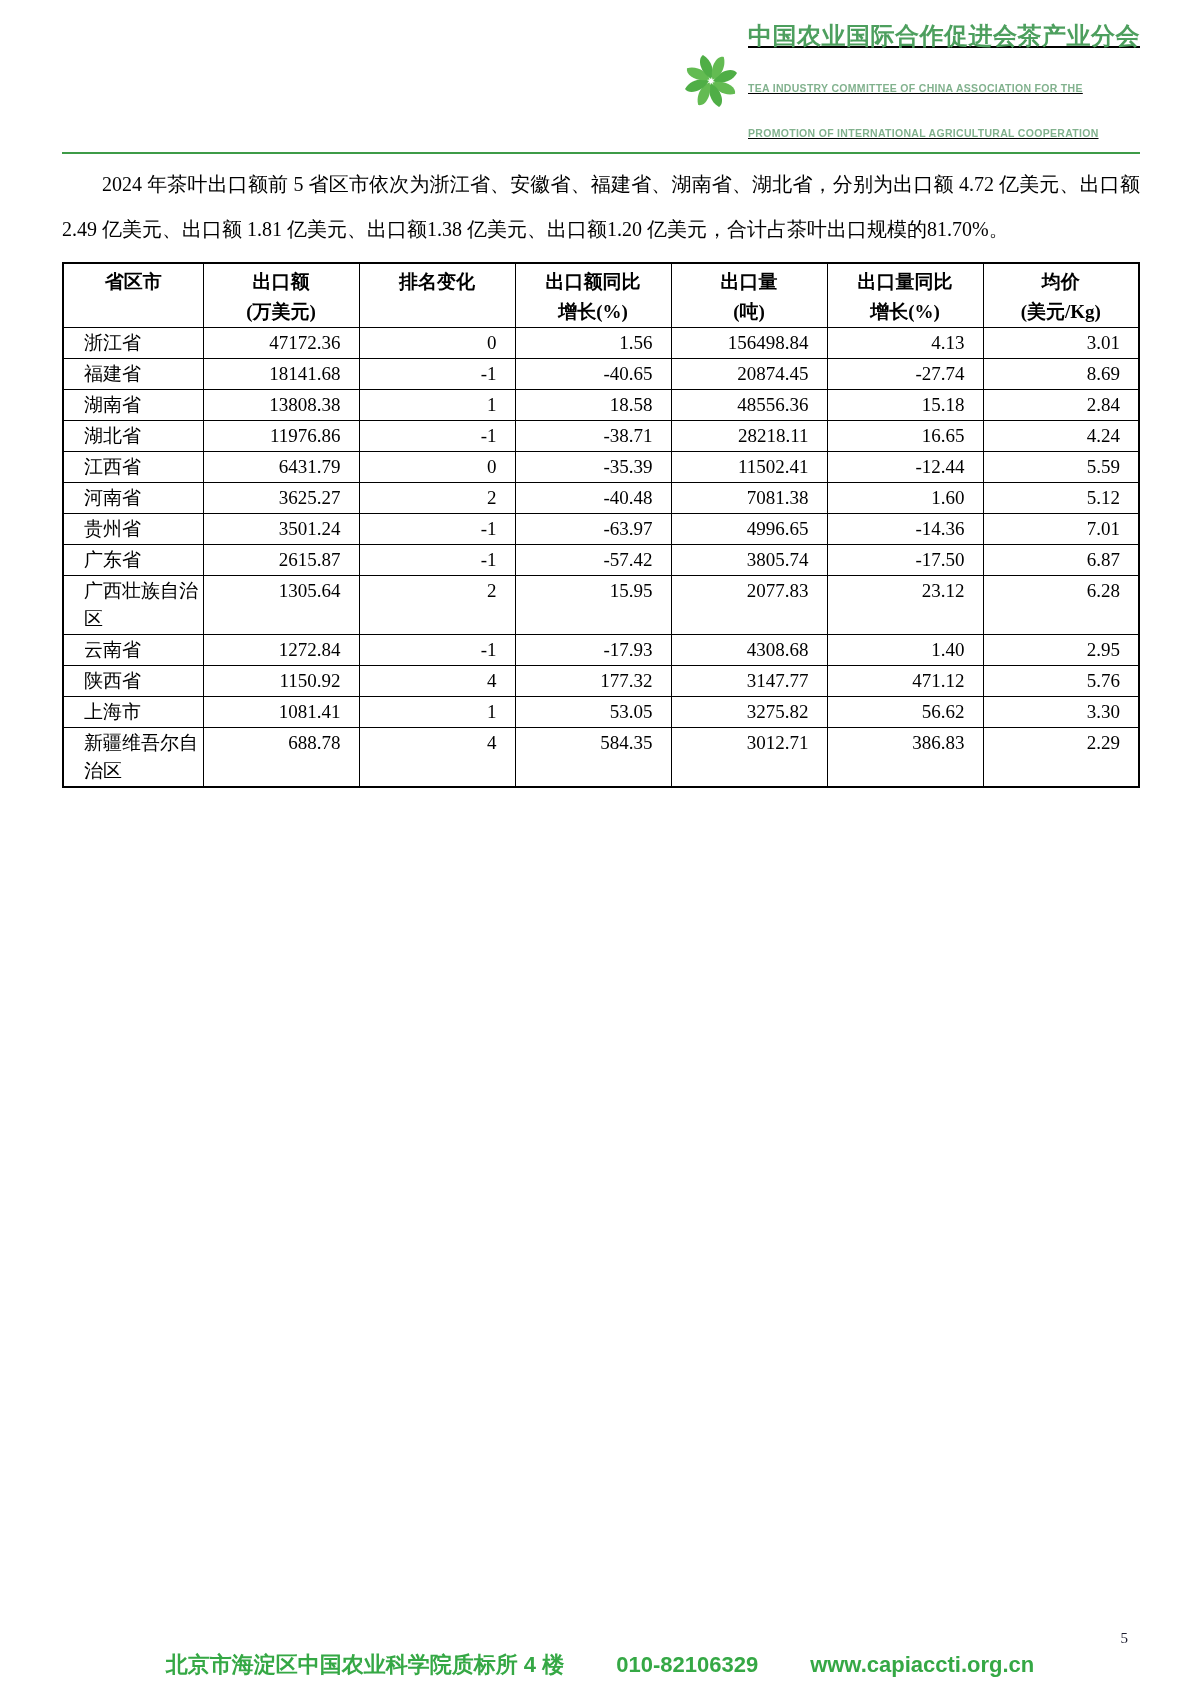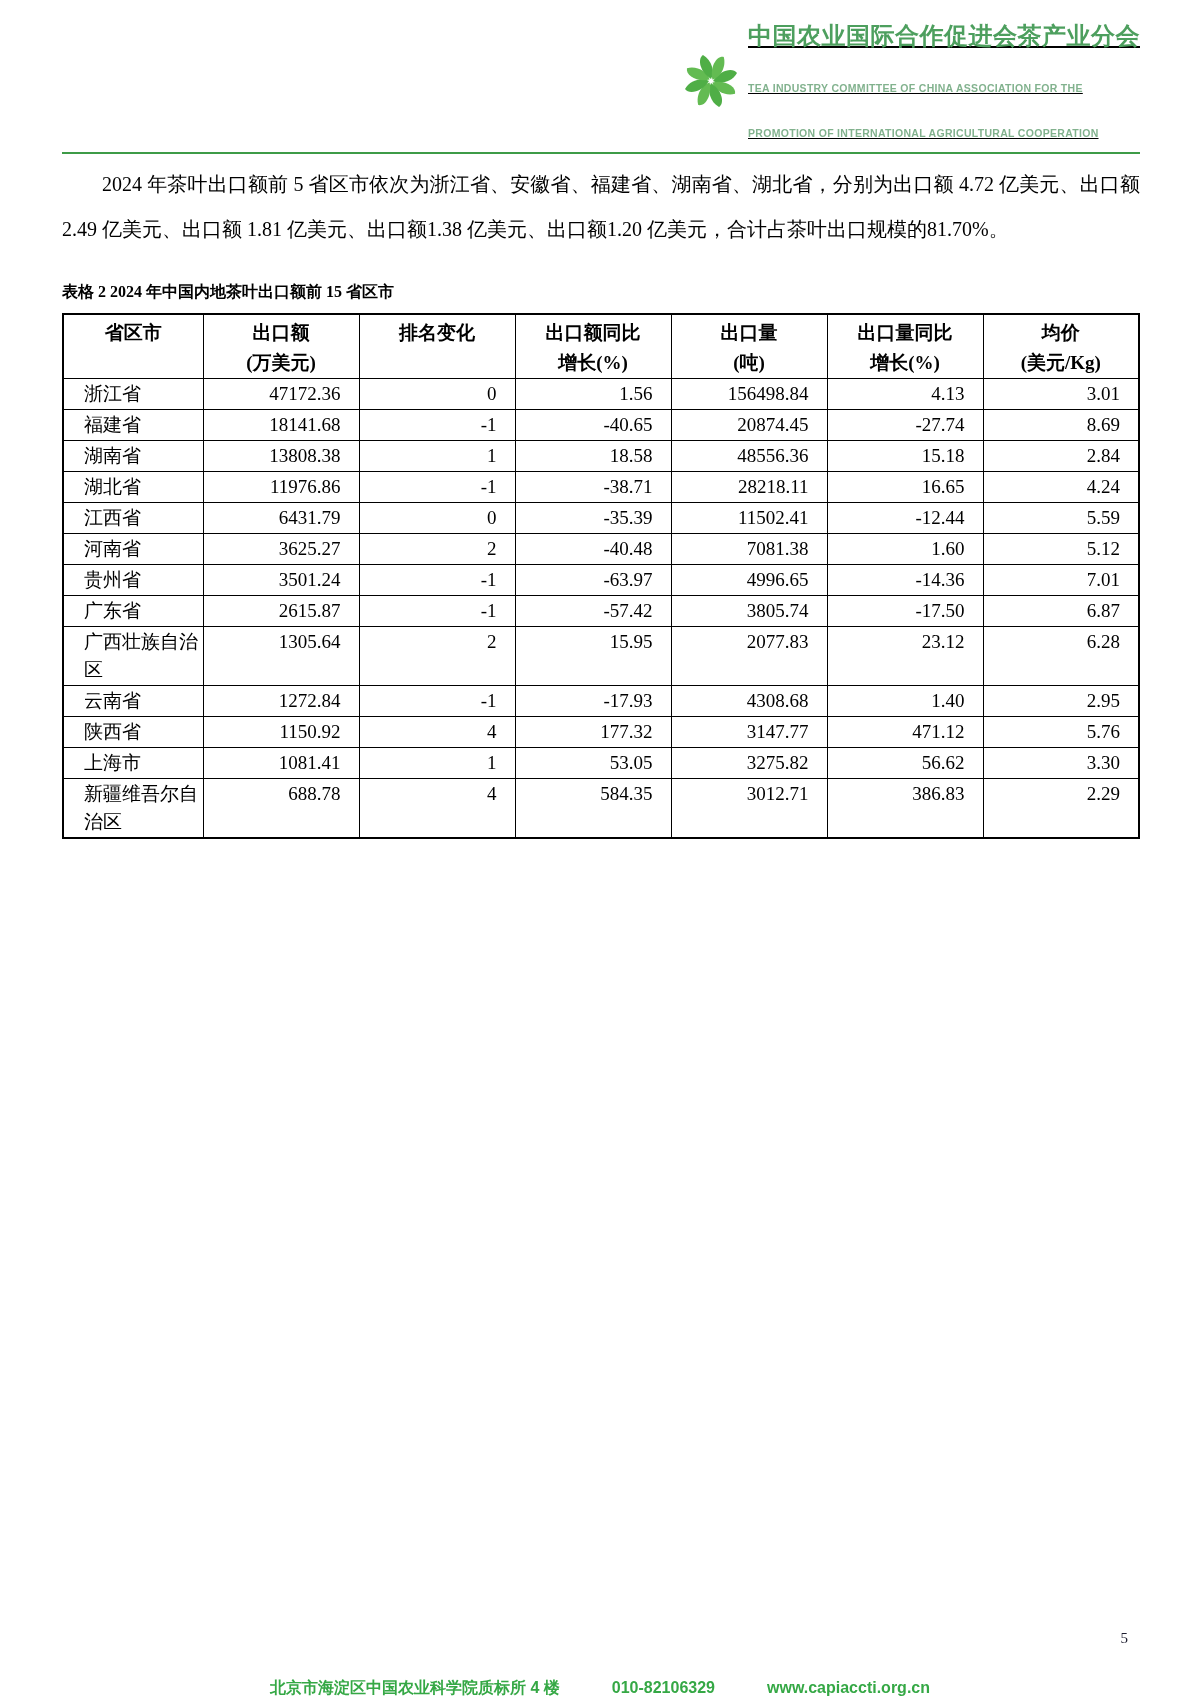--- a/index.html
+++ b/index.html
@@ -105,23 +105,22 @@
     position: absolute;
     top: 1650px;
     left: 0;
     width: 100%;
     display: flex;
     justify-content: center;
     align-items: baseline;
     gap: 52px;
     font-family: "Liberation Sans", "DejaVu Sans", sans-serif;
     font-weight: bold;
-    font-size: 16px;
+    font-size: 22px;
     color: #35a845;
-    margin-top: 28px;
   }
   .footer-bar a { color: #35a845; text-decoration: none; }
 </style>
 </head>
 <body>
 
 <div class="page">
 
   <div class="header">
     <div class="logo-wrap">
@@ -144,21 +143,20 @@
       <div class="org-name-zh">中国农业国际合作促进会茶产业分会</div>
       <div class="org-name-en">TEA INDUSTRY COMMITTEE OF CHINA ASSOCIATION FOR THE</div>
       <div class="org-name-en">PROMOTION OF INTERNATIONAL AGRICULTURAL COOPERATION</div>
     </div>
   </div>
   <div class="header-rule"></div>
 
   <div class="content">
     <p class="intro-paragraph">2024 年茶叶出口额前 5 省区市依次为浙江省、安徽省、福建省、湖南省、湖北省，分别为出口额 4.72 亿美元、出口额 2.49 亿美元、出口额 1.81 亿美元、出口额1.38 亿美元、出口额1.20 亿美元，合计占茶叶出口规模的81.70%。</p>
 
-    <div class="table-caption">表格 2 2024 年中国内地茶叶出口额前 15 省区市</div>
 
     <table class="export-table">
       <colgroup>
         <col class="c-prov">
         <col class="c-num">
           <col class="c-num">
           <col class="c-num">
         <col class="c-num">
           <col class="c-num">
           <col class="c-num">

